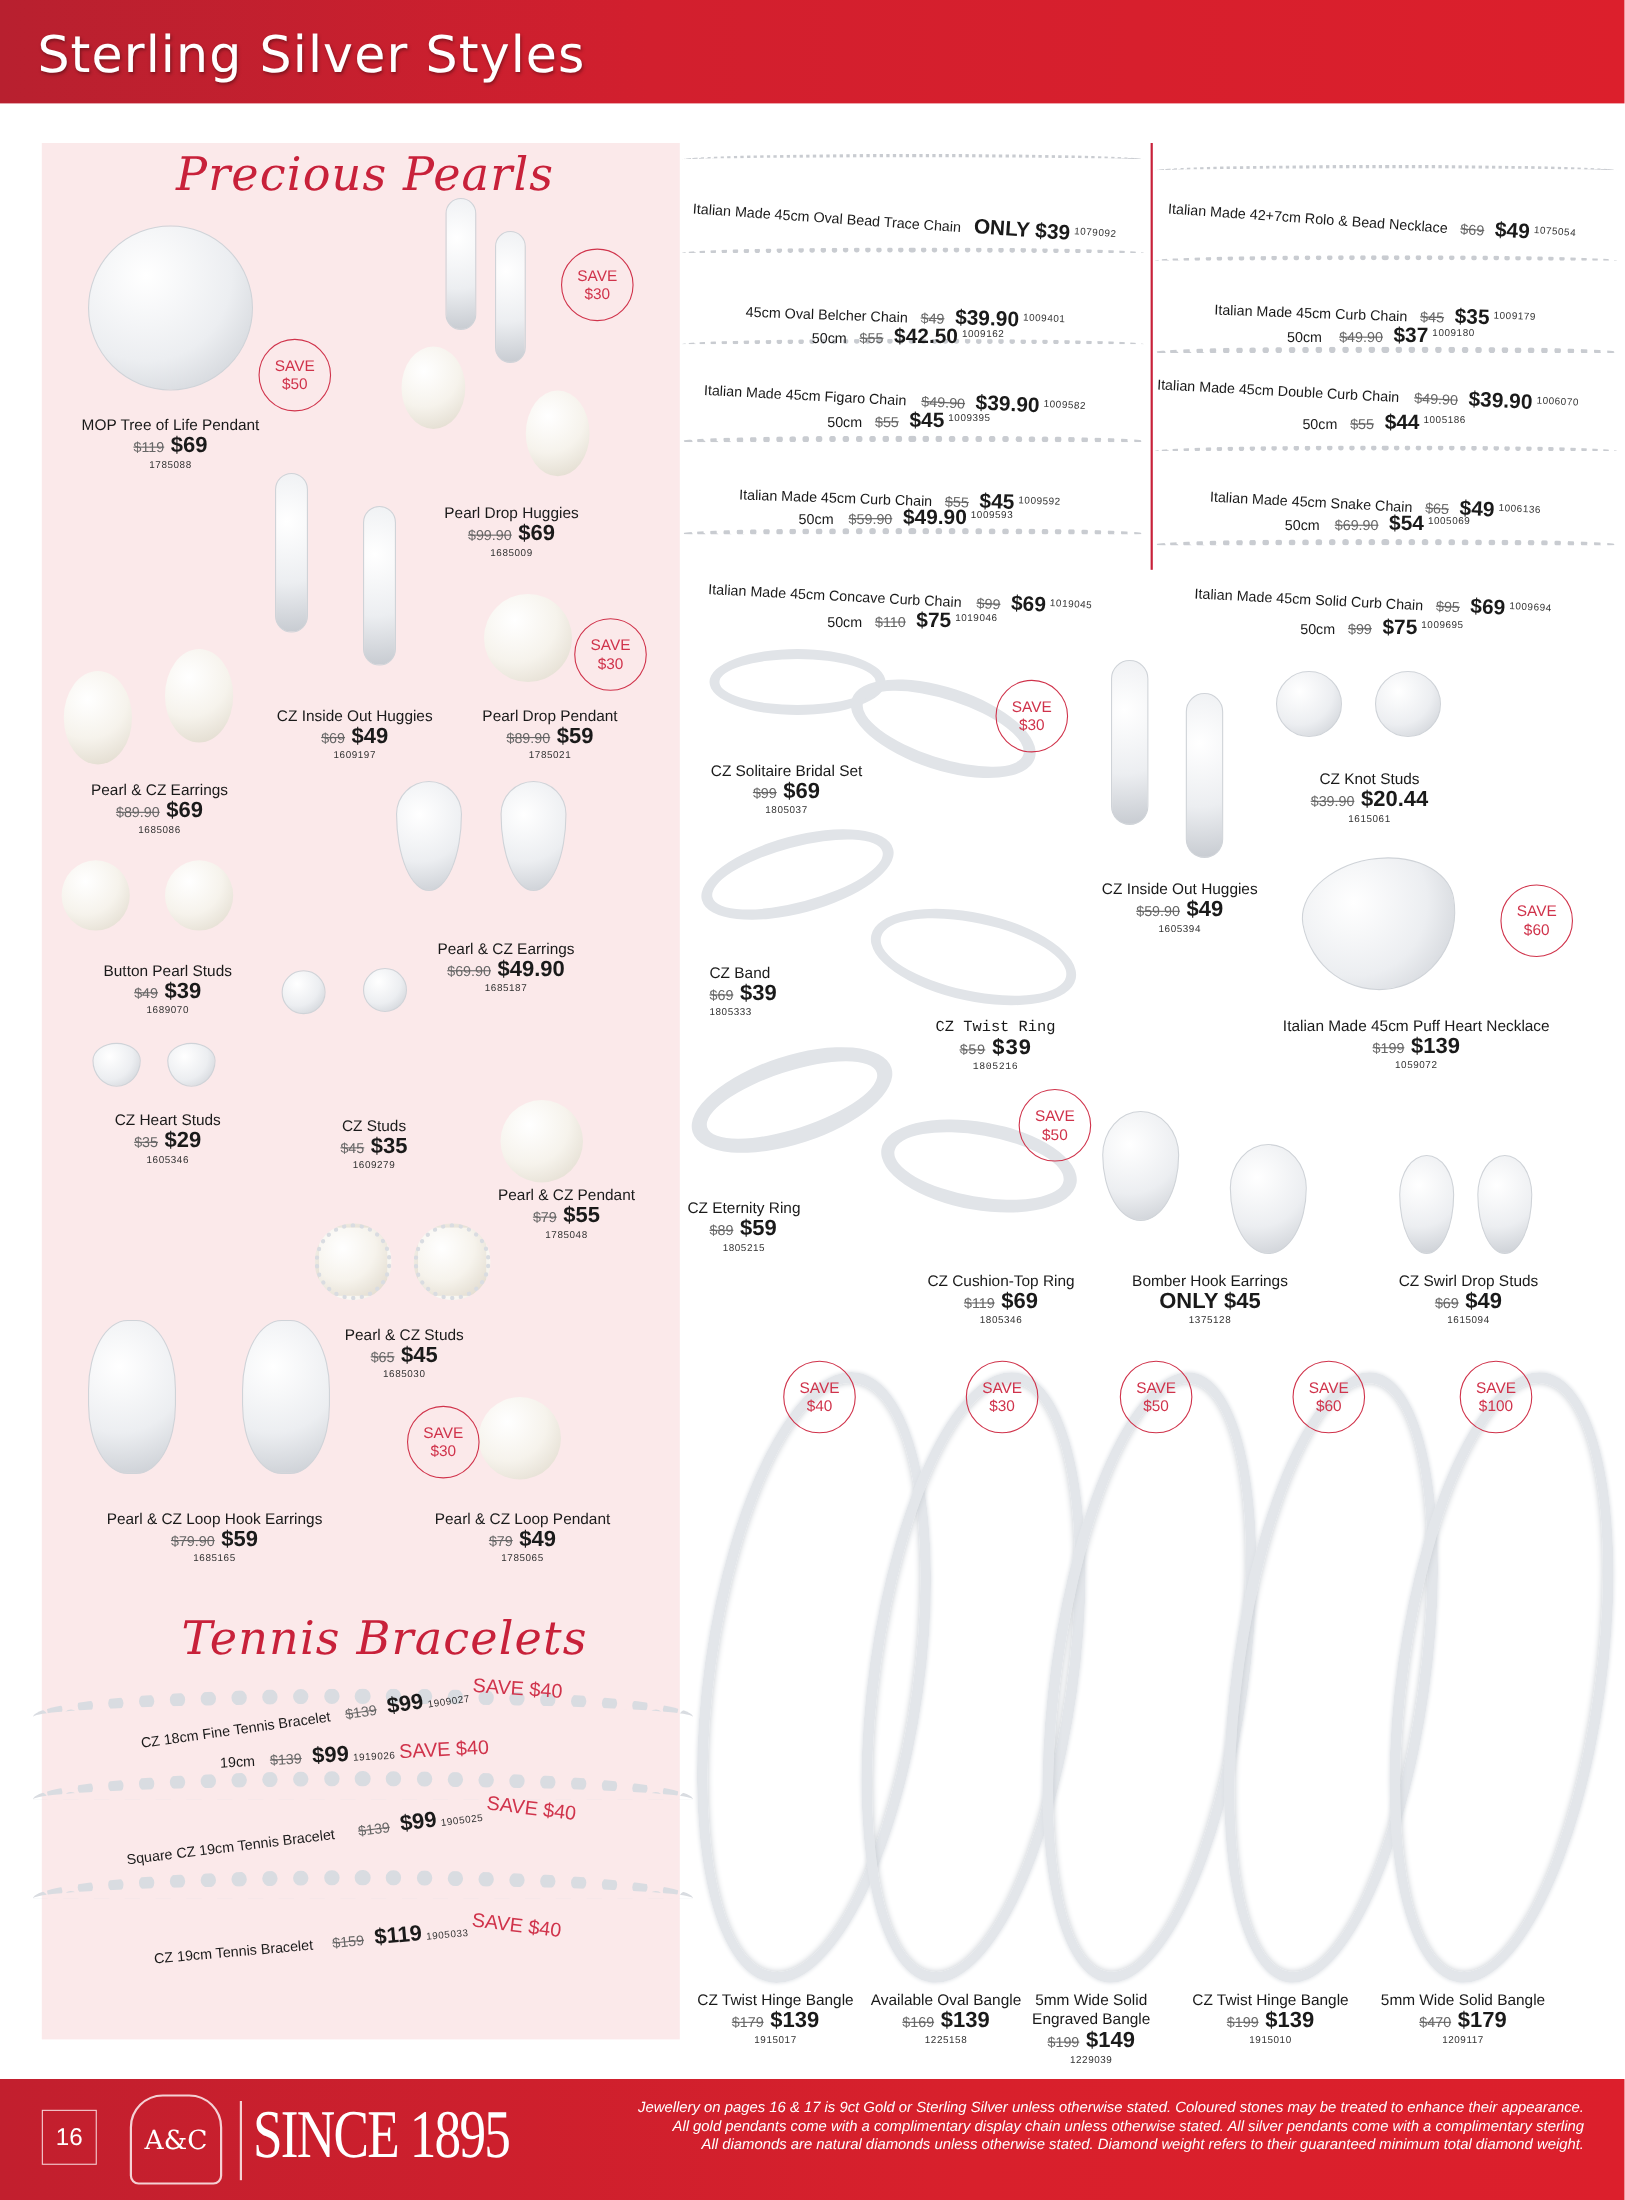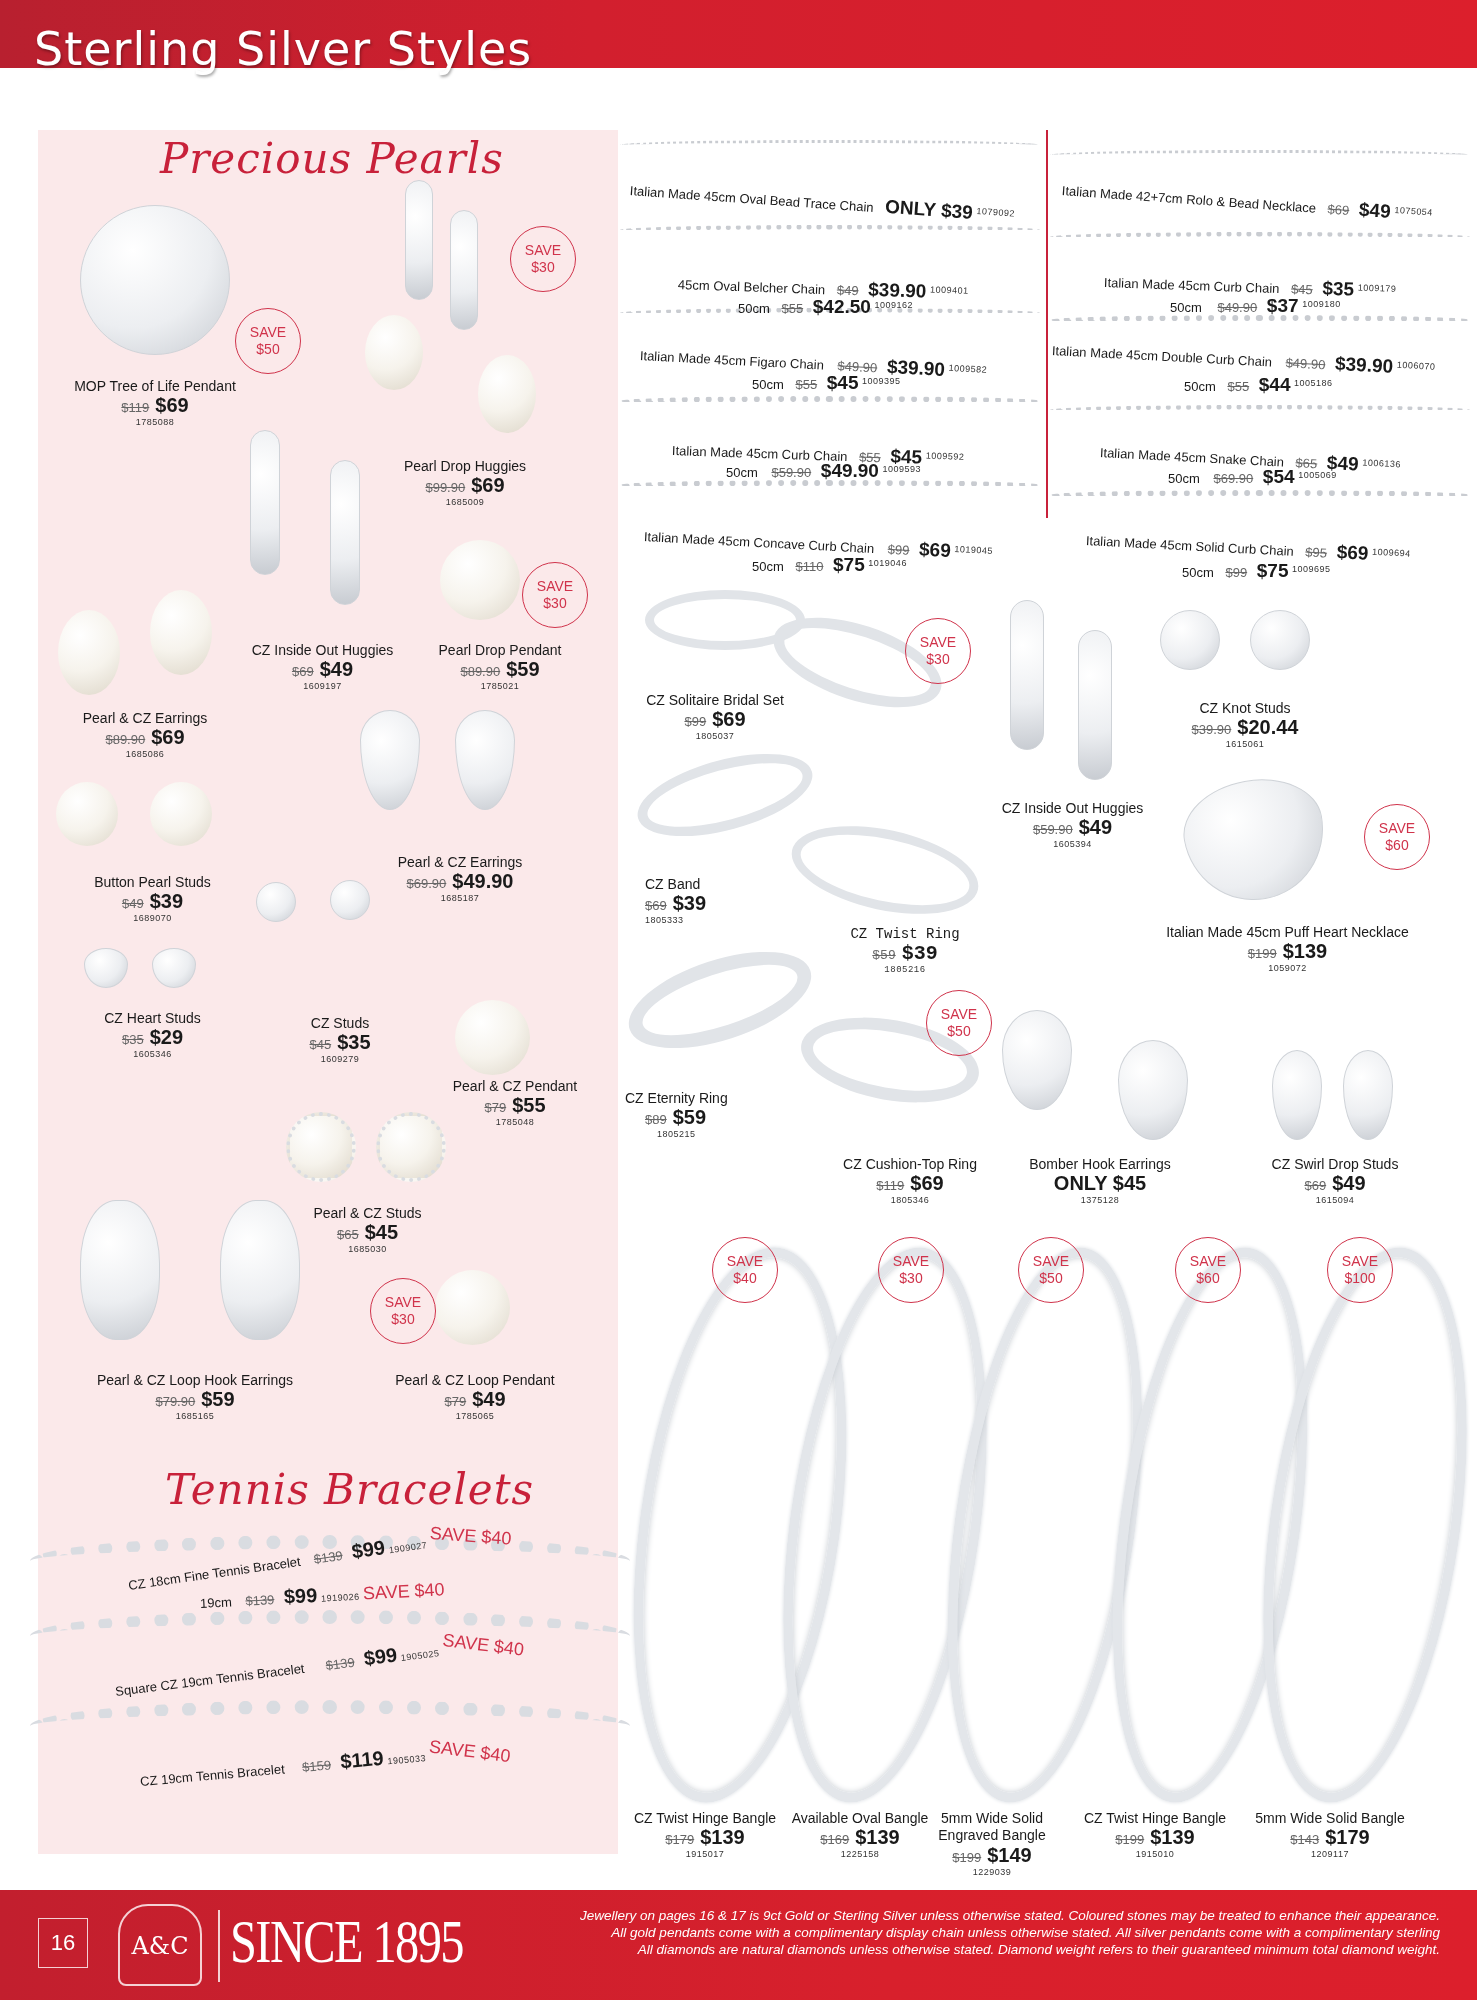--- a/index.html
+++ b/index.html
@@ -1,17 +1,17 @@
 <!DOCTYPE html>
 <html><head>
 <meta charset="utf-8">
 <style>
   * { box-sizing: border-box; margin: 0; padding: 0; }
   body { width: 1477px; height: 2000px; background: #ffffff; font-family: "Liberation Sans", sans-serif; color: #1a1a1a; position: relative; overflow: hidden; }
-  .header { position: absolute; left: 0; top: 0; width: 1477px; height: 68px; background: linear-gradient(90deg, #b8202f 0%, #d21f2e 40%, #dc1f2c 100%); }
+  .header { position: absolute; left: 0; top: 0; width: 1477px; height: 94px; background: linear-gradient(90deg, #b8202f 0%, #d21f2e 40%, #dc1f2c 100%); }
   .header-title { position: absolute; left: 34px; top: 22px; font-size: 46px; color: #fff; letter-spacing: 1px; text-shadow: 1px 2px 3px rgba(0,0,0,0.35); font-family: "DejaVu Sans", sans-serif; }
   .pink-panel { position: absolute; left: 38px; top: 130px; width: 580px; height: 1724px; background: #fbe9ea; }
   .script-title { position: absolute; font-family: "DejaVu Serif", serif; font-style: italic; color: #c8213a; font-size: 42px; letter-spacing: 1px; }
   .divider-v { position: absolute; left: 1046px; top: 130px; width: 2px; height: 388px; background: #c8213a; }
   .item { position: absolute; text-align: center; }
   .name { font-size: 14px; color: #1a1a1a; white-space: nowrap; }
   .price-row { white-space: nowrap; }
   .was { font-size: 13px; color: #666; text-decoration: line-through; margin-right: 6px; }
   .now { font-size: 20px; font-weight: bold; color: #1a1a1a; }
   .sku { font-size: 9px; color: #333; letter-spacing: 0.5px; }
@@ -395,21 +395,21 @@
   <div class="price-row"><span class="was">$199</span><span class="now">$149</span></div>
   <div class="sku">1229039</div>
 </div>
 <div class="item" style="left:1075px;top:1810px;width:160px;">
   <div class="name">CZ Twist Hinge Bangle</div>
   <div class="price-row"><span class="was">$199</span><span class="now">$139</span></div>
   <div class="sku">1915010</div>
 </div>
 <div class="item" style="left:1245px;top:1810px;width:170px;">
   <div class="name">5mm Wide Solid Bangle</div>
-  <div class="price-row"><span class="was">$143</span><span class="now">$179</span></div>
+  <div class="price-row"><span class="was">$470</span><span class="now">$179</span></div>
   <div class="sku">1209117</div>
 </div>
 
 <div class="footer">
   <div class="page-num">16</div>
   <div class="logo">A&amp;C</div>
   <div class="logo-sep"></div>
   <div class="since">SINCE 1895</div>
   <div class="disclaimer">
     <div>Jewellery on pages 16 &amp; 17 is 9ct Gold or Sterling Silver unless otherwise stated. Coloured stones may be treated to enhance their appearance.</div>

